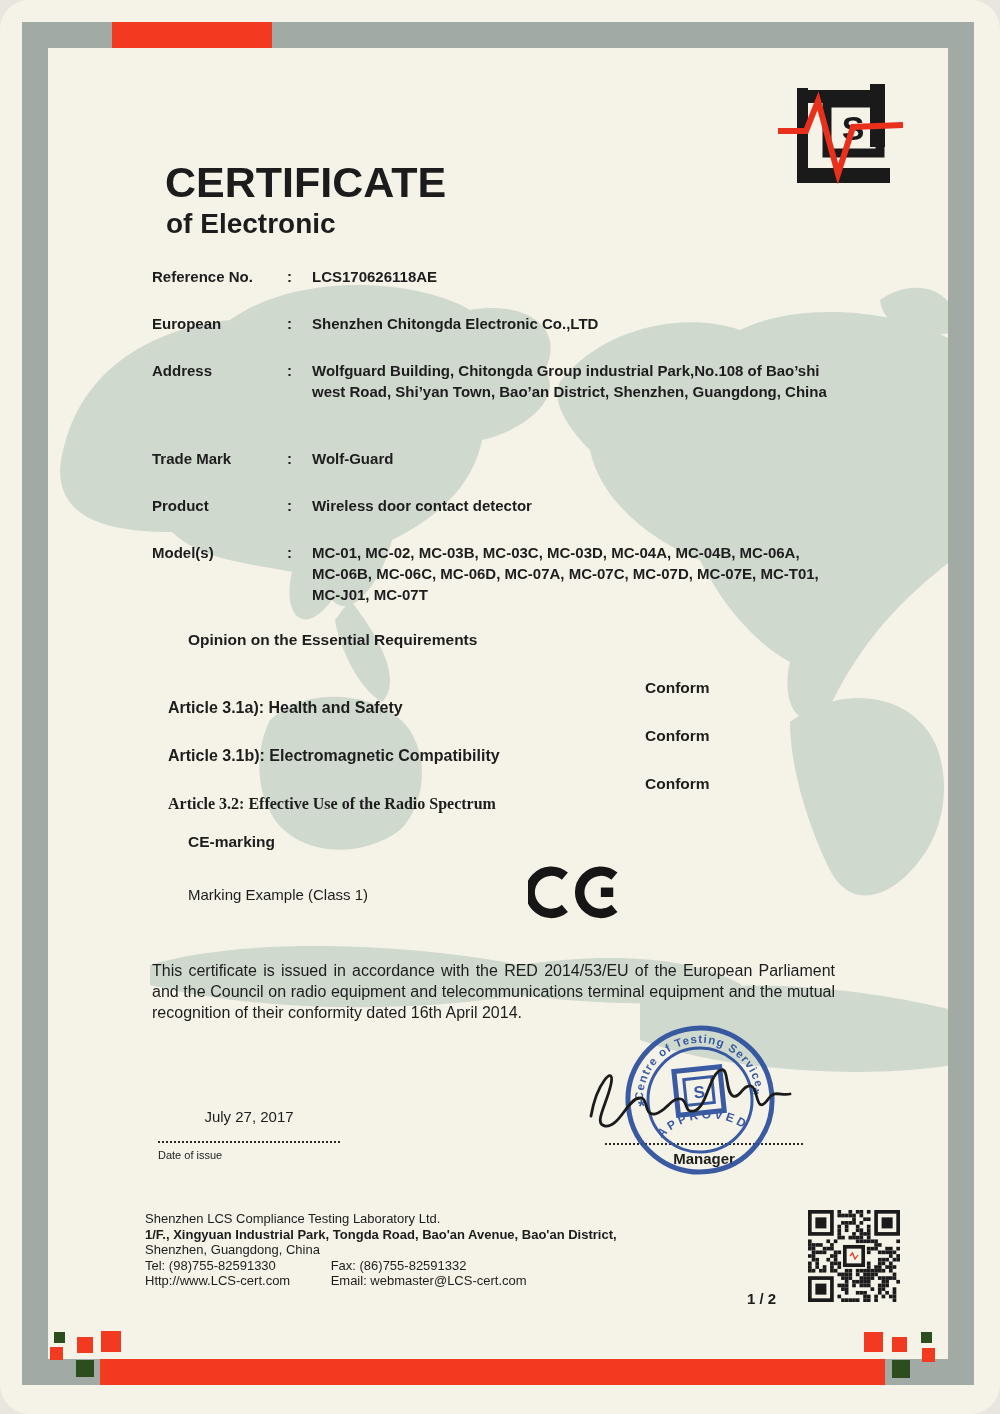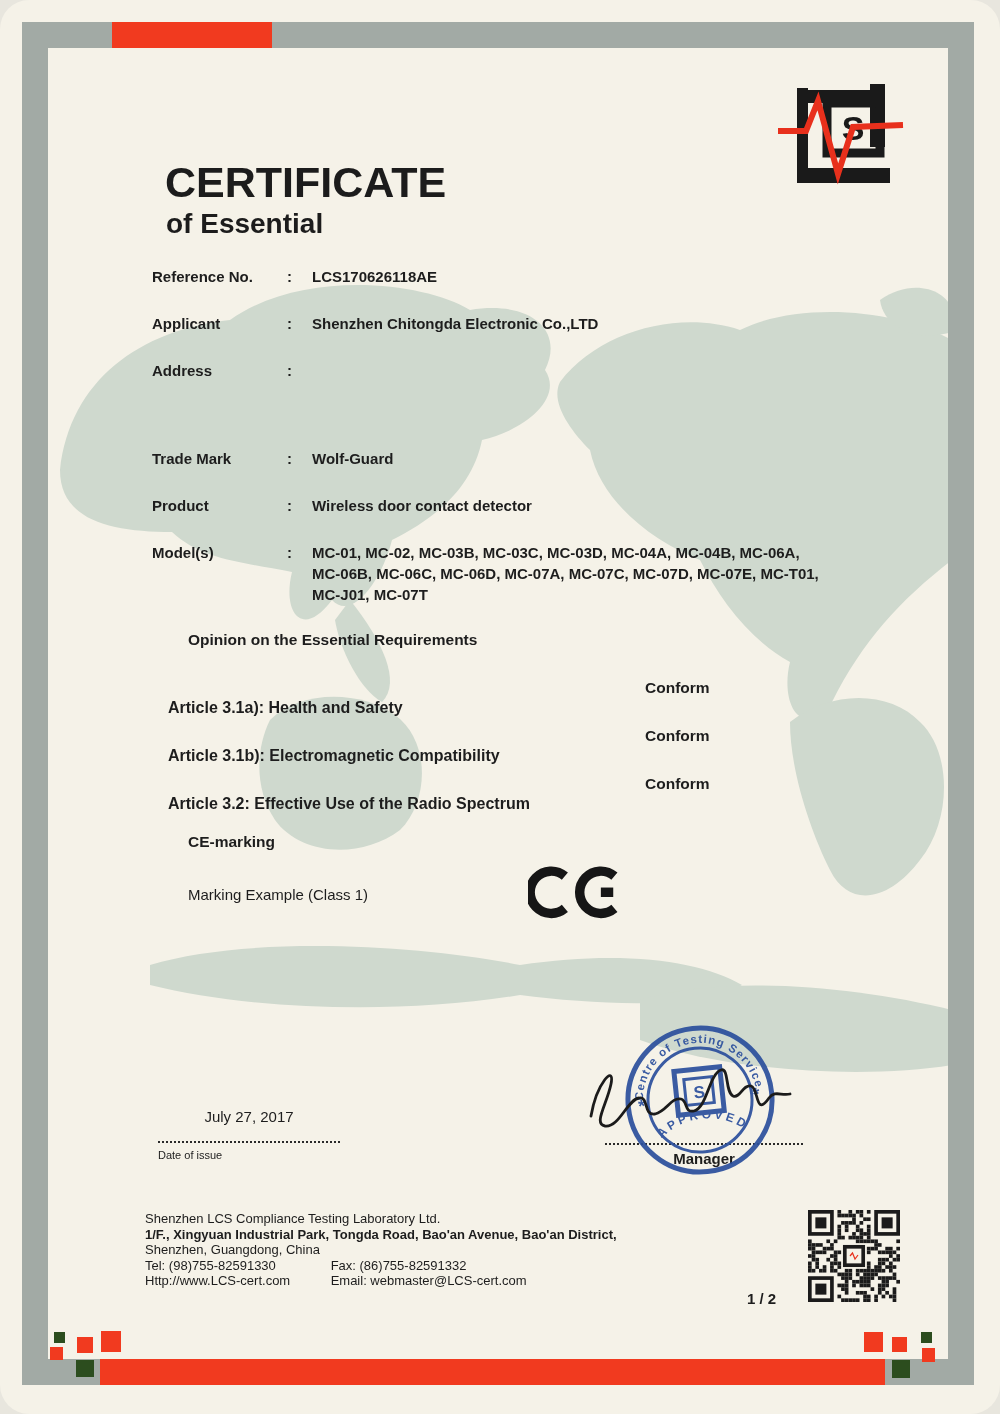--- a/index.html
+++ b/index.html
@@ -89,35 +89,36 @@
         <rect x="22" y="6" width="83" height="13"></rect>
         <rect x="95" y="0" width="15" height="63"></rect>
         <rect x="23" y="84" width="92" height="15"></rect>
       </g>
       <rect x="52" y="19" width="53" height="50" fill="none" stroke="#1a1a1a" stroke-width="9"></rect>
       <text x="78" y="56" text-anchor="middle" font-size="34" font-weight="bold" font-family="Liberation Sans, sans-serif" fill="#1a1a1a">S</text>
       <path d="M3 47 L31 47 L43 17 L63 90 L78 43 L128 41" fill="none" stroke="#e8301c" stroke-width="6"></path>
     </svg>
 
     <h1 class="title-main">CERTIFICATE</h1>
-    <h2 class="title-sub">of Essential</h2>
+    <h2 class="title-sub">of Electronic</h2>
 
     <div class="field" style="top:266px;">
       <span class="lbl">Reference No.</span>
       <span class="sep">:</span>
       <span class="val">LCS170626118AE</span>
     </div>
     <div class="field" style="top:313px;">
-      <span class="lbl">Applicant</span>
+      <span class="lbl">European</span>
       <span class="sep">:</span>
       <span class="val">Shenzhen Chitongda Electronic Co.,LTD</span>
     </div>
     <div class="field" style="top:360px;">
       <span class="lbl">Address</span>
       <span class="sep">:</span>
+      <span class="val">Wolfguard Building, Chitongda Group industrial Park,No.108 of Bao’shi west Road, Shi’yan Town, Bao’an District, Shenzhen, Guangdong, China</span>
     </div>
     <div class="field" style="top:448px;">
       <span class="lbl">Trade Mark</span>
       <span class="sep">:</span>
       <span class="val">Wolf-Guard</span>
     </div>
     <div class="field" style="top:495px;">
       <span class="lbl">Product</span>
       <span class="sep">:</span>
       <span class="val">Wireless door contact detector</span>
@@ -129,34 +130,35 @@
     </div>
 
     <div class="heading" style="top:631px;">Opinion on the Essential Requirements</div>
 
     <div class="article-lbl" style="top:679px;">Article 3.1a): Health and Safety</div>
     <div class="article-status" style="top:679px;">Conform</div>
 
     <div class="article-lbl" style="top:727px;">Article 3.1b): Electromagnetic Compatibility</div>
     <div class="article-status" style="top:727px;">Conform</div>
 
-    <div class="article-lbl" style="top:775px;">Article 3.2: Effective Use of the Radio Spectrum</div>
+    <div class="article-lbl" style="top:775px;font-family:Liberation Serif, serif;">Article 3.2: Effective Use of the Radio Spectrum</div>
     <div class="article-status" style="top:775px;">Conform</div>
 
     <div class="heading" style="top:833px;">CE-marking</div>
     <div class="heading regular" style="top:886px;font-size:15px;">Marking Example (Class 1)</div>
 
     <svg class="abs" style="left:528px;top:856px;" width="102" height="74" viewBox="0 0 140 74">
       <g stroke="#161616" stroke-width="13" fill="none">
         <path d="M50.6 13.8 A29 29 0 1 0 50.6 58.2"></path>
         <path d="M118.6 13.8 A29 29 0 1 0 118.6 58.2"></path>
         <line x1="100" y1="36" x2="117" y2="36"></line>
       </g>
     </svg>
 
+    <div class="statement">This certificate is issued in accordance with the RED 2014/53/EU of the European Parliament and the Council on radio equipment and telecommunications terminal equipment and the mutual recognition of their conformity dated 16th April 2014.</div>
 
     <div class="date-text">July 27, 2017</div>
     <div class="dotline" style="left:158px;top:1141px;width:182px;"></div>
     <div class="date-label">Date of issue</div>
 
     <div class="dotline" style="left:605px;top:1143px;width:198px;"></div>
     <div class="manager-label">Manager</div>
 
     <div class="footer">
       <div>Shenzhen LCS Compliance Testing Laboratory Ltd.</div>

